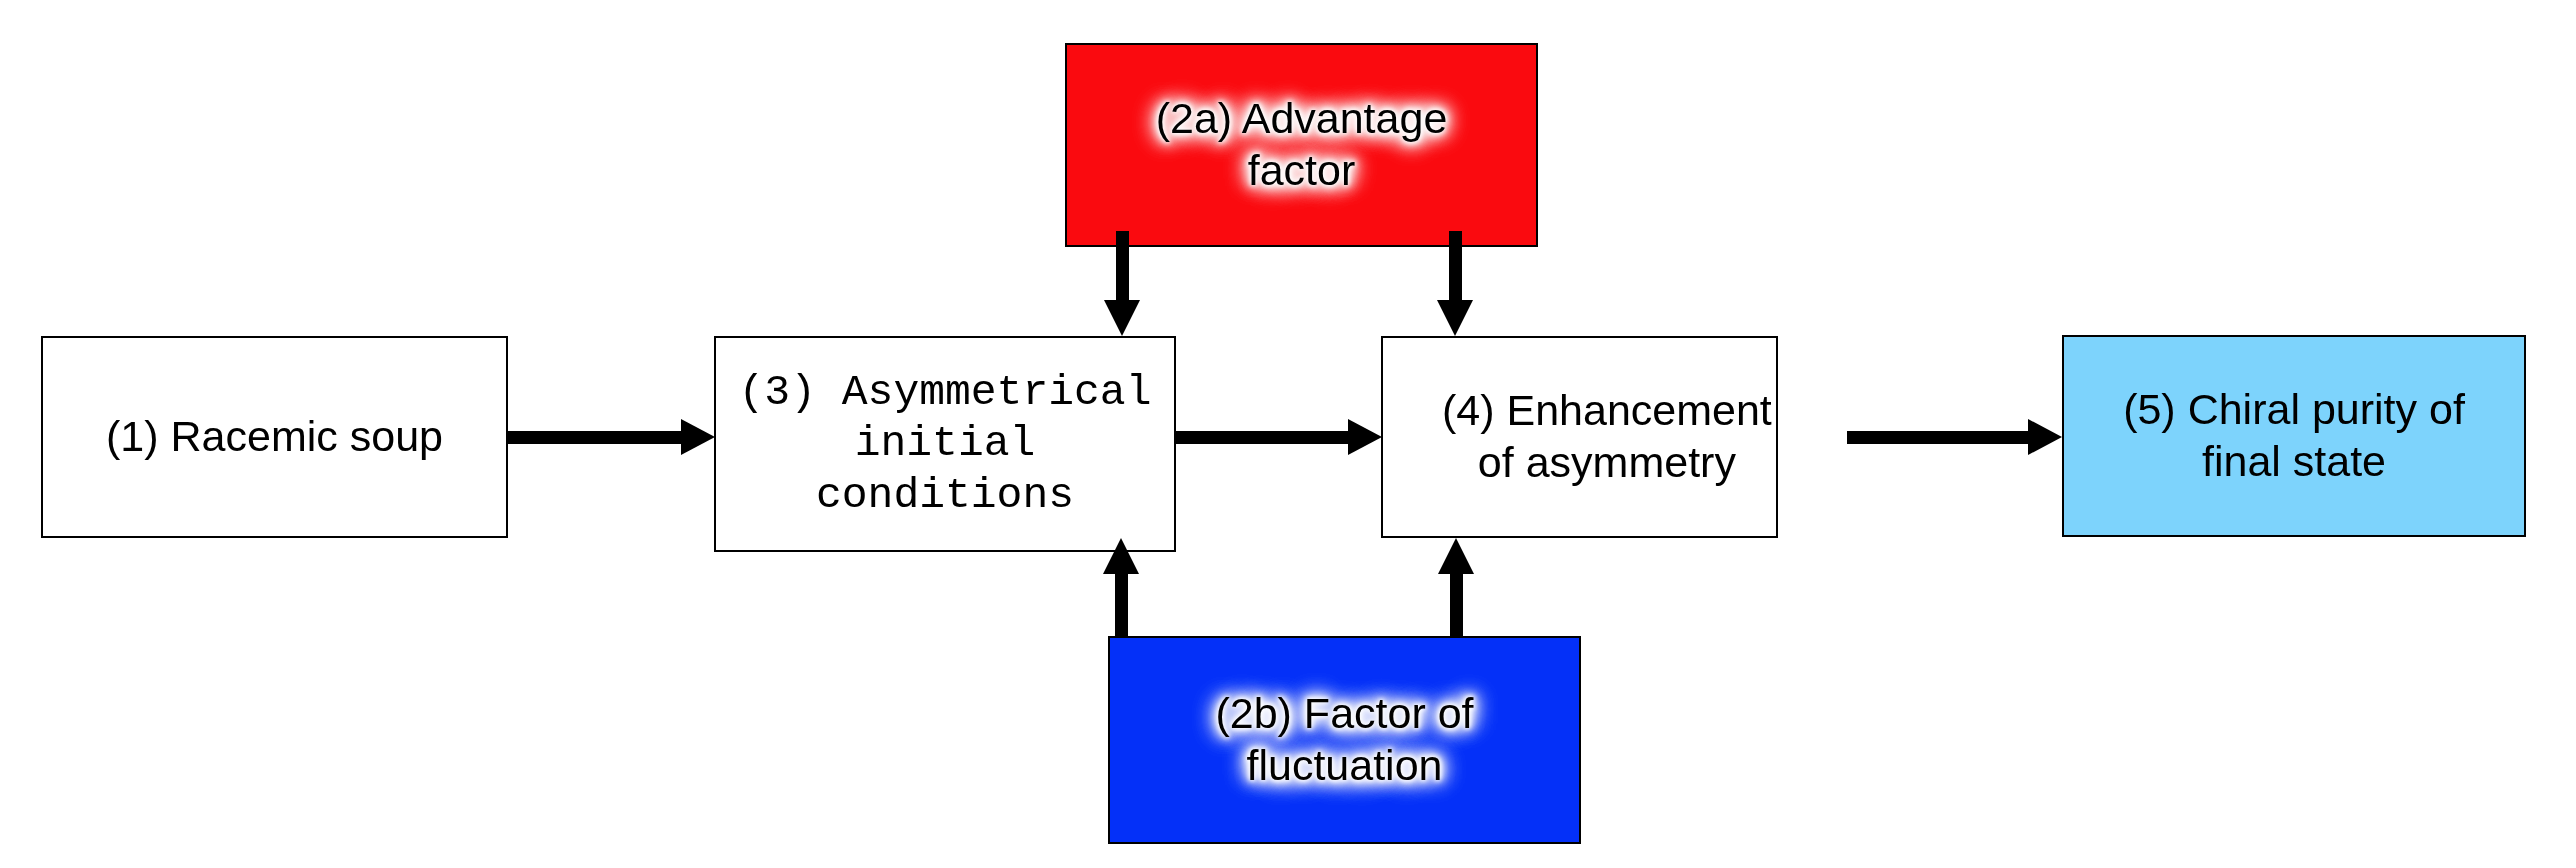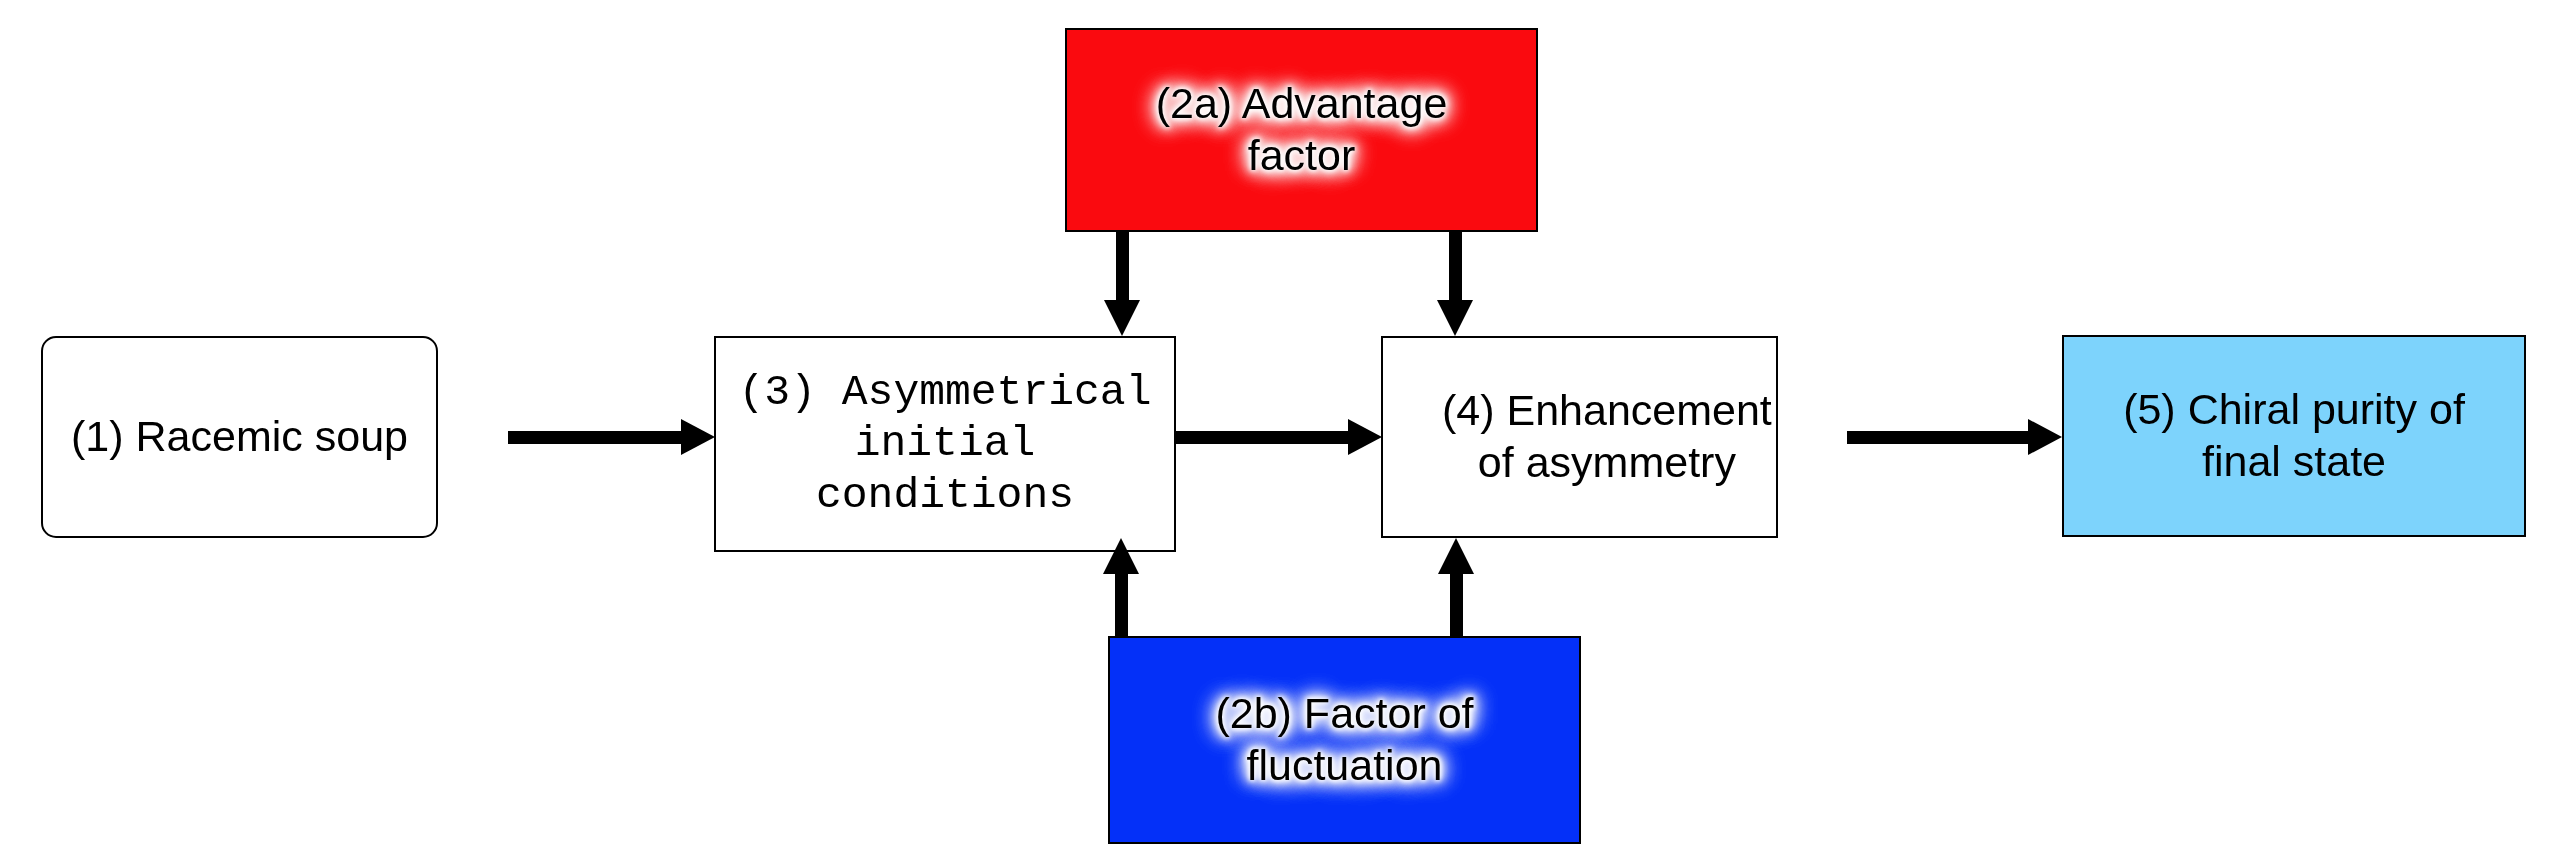--- a/index.html
+++ b/index.html
@@ -34,22 +34,22 @@
   }
   .node.glow .label {
     text-shadow:
       0 0 5.6px #ffffff, 0 0 5.6px #ffffff,
       0 0 9.8px #ffffff, 0 0 9.8px #ffffff,
       0 0 15.4px #ffffff, 0 0 15.4px #ffffff,
       0 0 21px #ffffff, 0 0 21px #ffffff,
       0 0 27px #ffffff, 0 0 27px #ffffff;
   }
   
-  .n1  { left: 41px;   top: 336px; width: 397px; height: 202px; border-radius: 15px; }
-  .n2a { left: 1065px; top: 28px;  width: 473px; height: 204px; }
+  .n1  { left: 41px;   top: 336px; width: 467px; height: 202px; }
+  .n2a { left: 1065px; top: 43px;  width: 473px; height: 204px; }
   .n2b { left: 1064px; top: 636px; width: 473px; height: 208px; margin-left: 44px; }
   .n3  { left: 714px; top: 336px; width: 462px; height: 216px; font-family: Liberation Mono, monospace; }
   .n4  { left: 1381px; top: 336px; width: 397px; height: 202px; justify-content: flex-end; }
   .n5  { left: 2062px; top: 335px; width: 464px; height: 202px; }
 
   
   .shaft-h {
     position: absolute;
     height: 12.6px;
     background: #000000;

